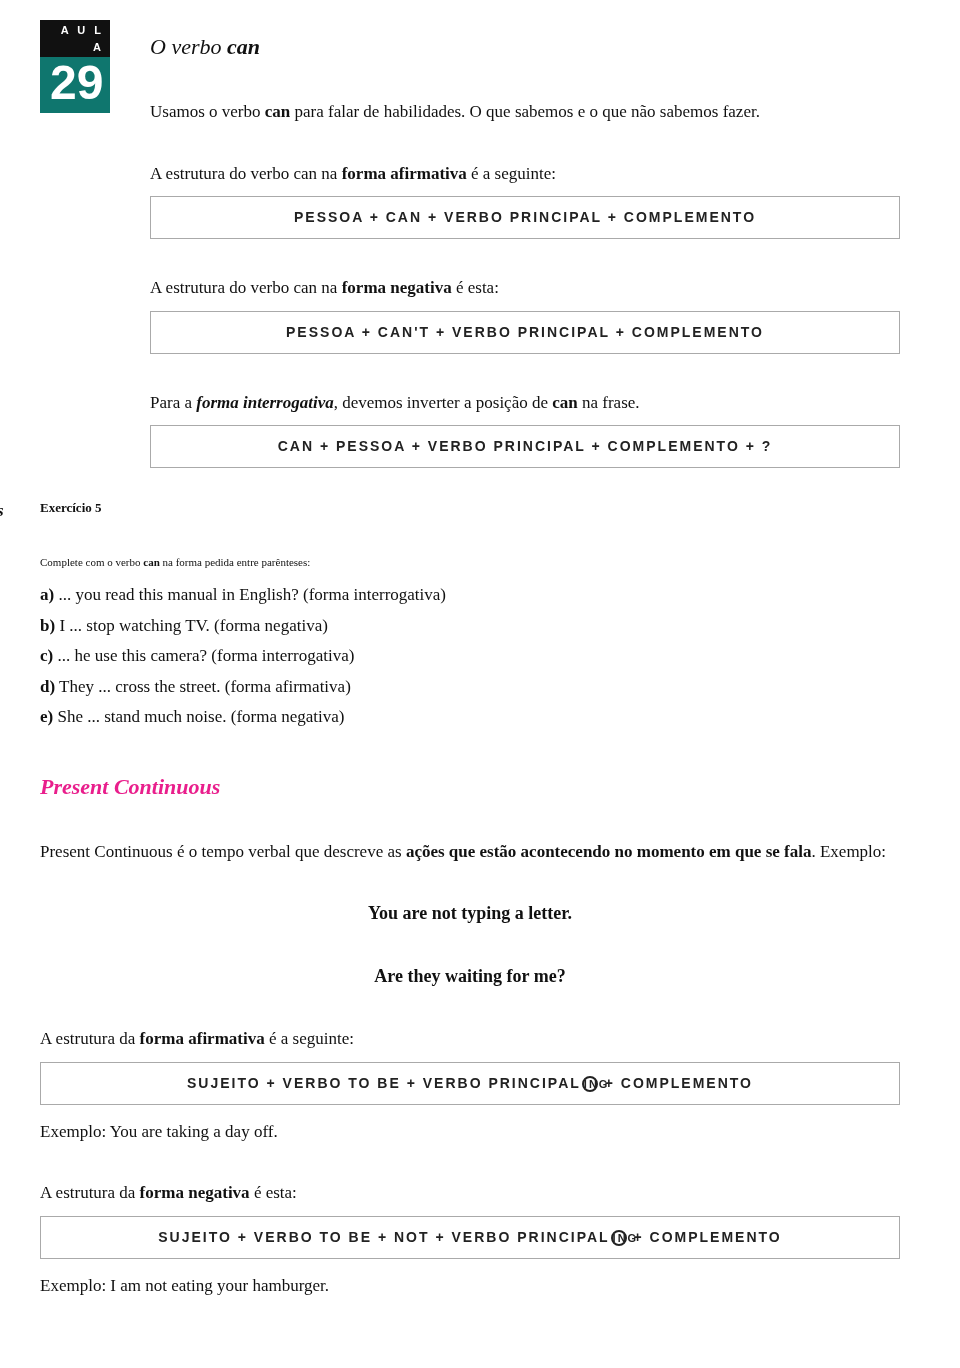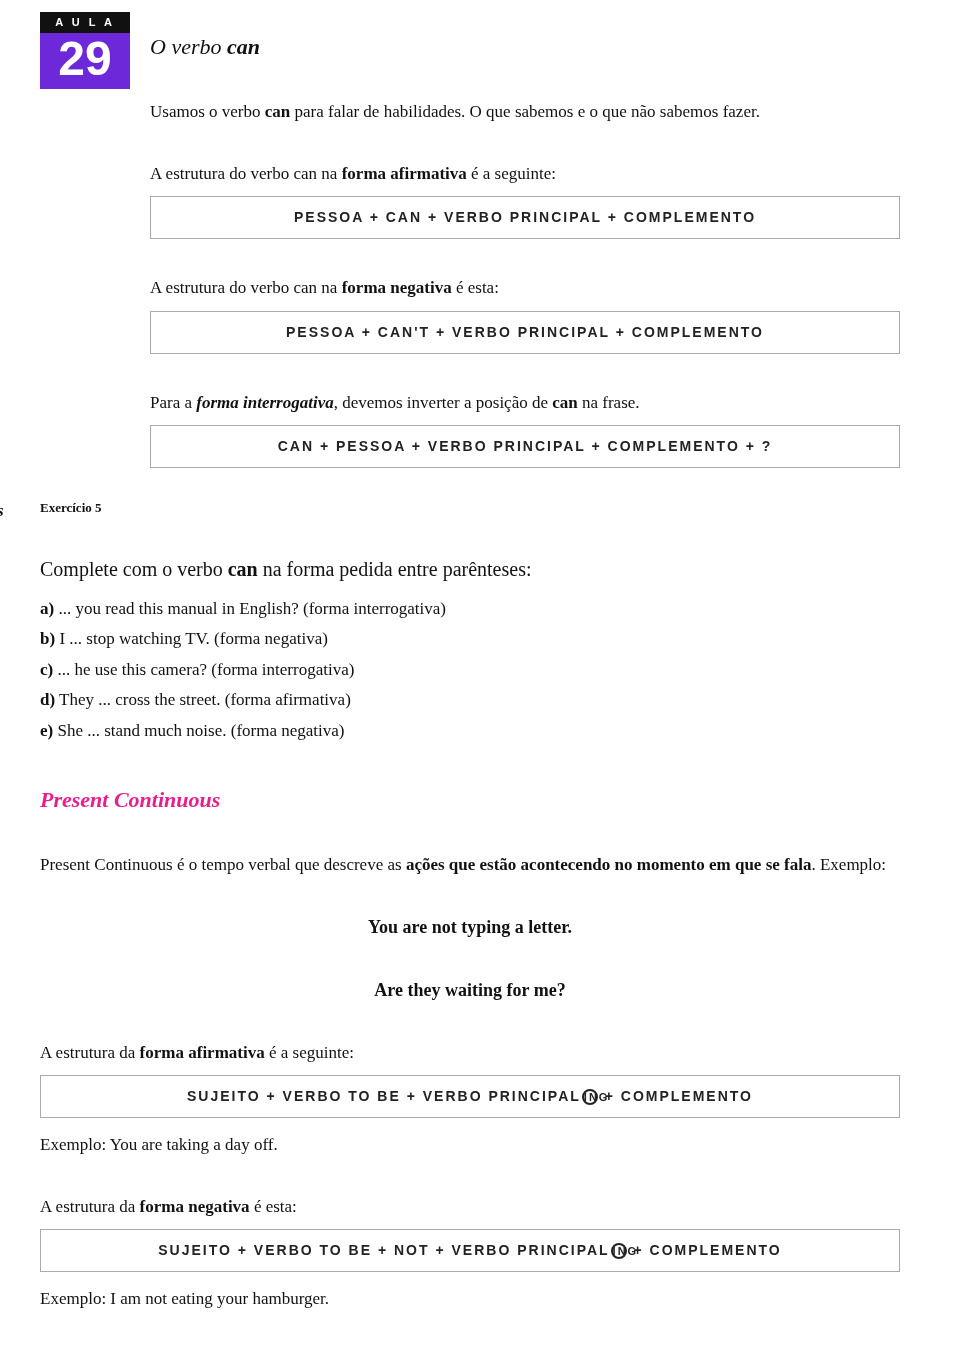--- a/index.html
+++ b/index.html
@@ -12,36 +12,36 @@
     }
     .page {
       width: 960px;
       min-height: 1368px;
       padding: 30px 60px 40px 40px;
       position: relative;
     }
     
     .aula-box {
       position: absolute;
-      top: 12px;
+      top: 20px;
       left: 40px;
-      width: 90px;
-      text-align: center;
+      width: 70px;
+      text-align: right;
     }
     .aula-label {
       background: #111;
       color: #fff;
       font-size: 11px;
       letter-spacing: 3px;
       padding: 2px 6px;
       font-family: Arial, sans-serif;
       font-weight: bold;
     }
     .aula-number {
-      background: #6d28d9;
+      background: #0f766e;
       color: #fff;
       font-size: 48px;
       font-weight: bold;
       font-family: Arial, sans-serif;
       line-height: 1;
       padding: 2px 10px 6px;
     }
     
     .content {
       margin-left: 110px;
@@ -94,21 +94,21 @@
     .exercicios-content {
       flex: 1;
     }
     .exercicio-title {
       font-weight: bold;
       font-size: 13px;
       margin-bottom: 6px;
     }
     .exercicio-desc {
       margin-bottom: 12px;
-      font-size: 20px;
+      font-size: 11px;
     }
     .exercise-item {
       margin-bottom: 5px;
       font-size: 17px;
     }
     .letter {
       font-weight: bold;
     }
 
     

